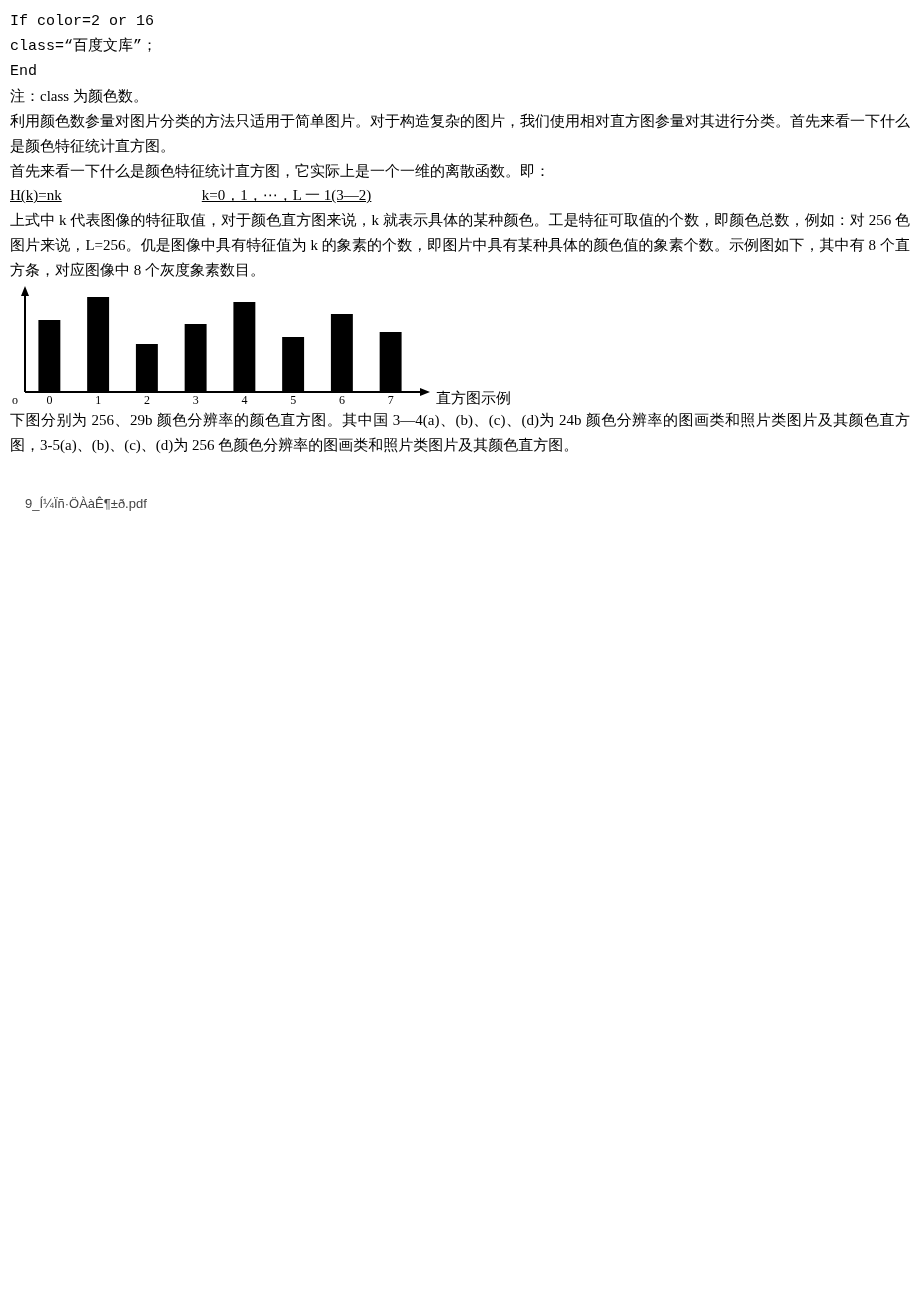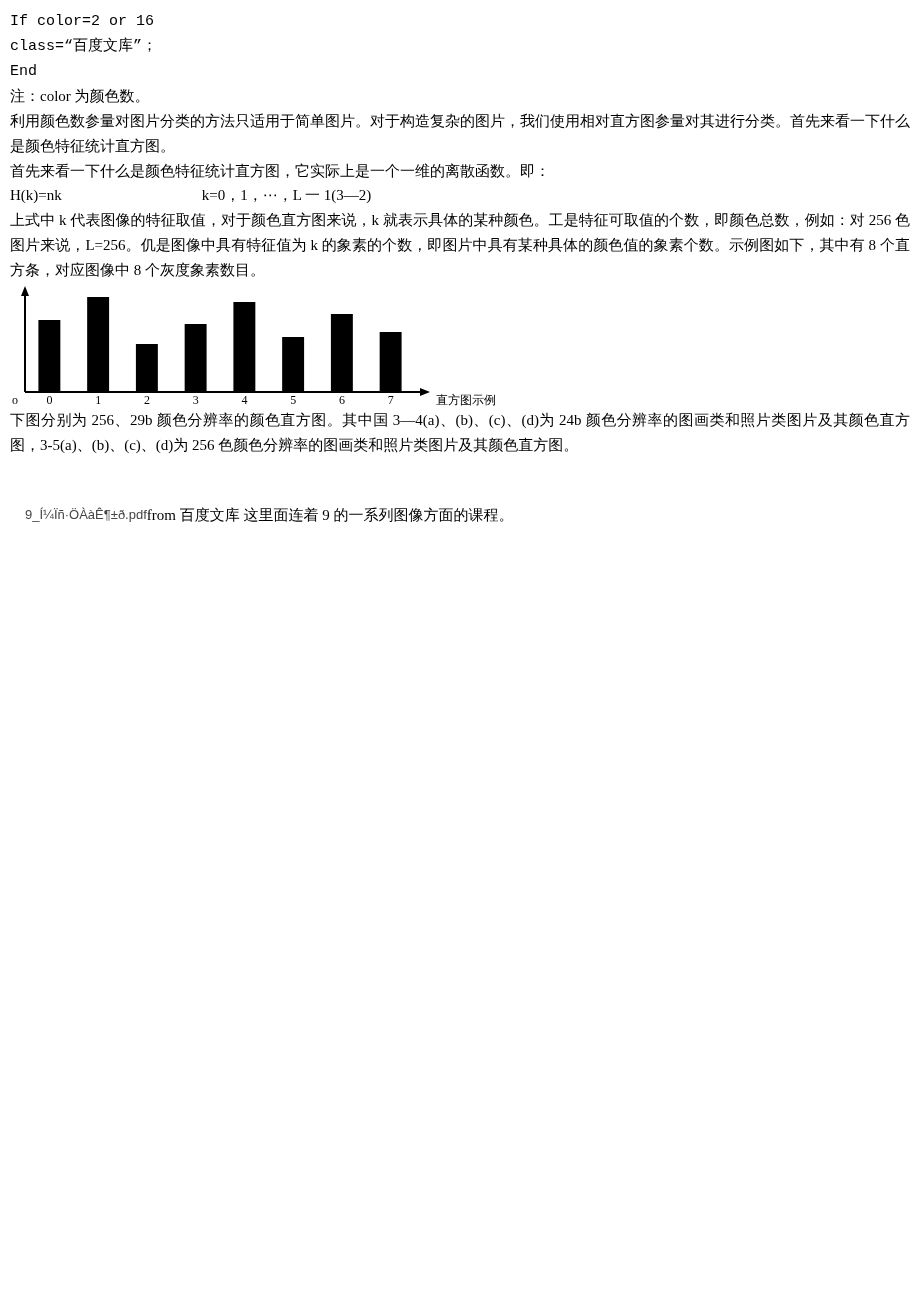--- a/index.html
+++ b/index.html
@@ -15,64 +15,65 @@
     .para {
       margin: 0;
       text-align: justify;
     }
     .code-line {
       margin: 0;
       font-family: Liberation Mono, monospace;
     }
     .formula {
       margin: 0;
+      text-decoration: underline;
     }
     .k-spacer {
       display: inline-block;
       width: 140px;
     }
     .chart-wrap {
       margin: 4px 0 2px 0;
     }
     .chart-row {
       display: flex;
       align-items: flex-end;
     }
     .chart-label {
-      font-size: 12px;
+      font-size: 15px;
       margin-left: 6px;
       line-height: 1;
       padding-bottom: 0px;
     }
     svg {
       display: block;
     }
     .attachment-line {
-      margin-top: 45px;
+      margin-top: 35px;
       display: flex;
       align-items: center;
-      gap: 0;
+      gap: 14px;
       padding-left: 15px;
     }
     .attachment-name {
       font-family: Arial, sans-serif;
       font-size: 13px;
       color: #444;
     }
     .attachment-desc {
       font-size: 15px;
     }
   </style>
 </head>
 <body>
 
 <p class="code-line">If   color=2 or   16</p>
 <p class="code-line">class=“百度文库”；</p>
 <p class="code-line">End</p>
-<p class="para">注：color 为颜色数。</p>
+<p class="para">注：class 为颜色数。</p>
 <p class="para">利用颜色数参量对图片分类的方法只适用于简单图片。对于构造复杂的图片，我们使用相对直方图参量对其进行分类。首先来看一下什么是颜色特征统计直方图。</p>
 <p class="para">首先来看一下什么是颜色特征统计直方图，它实际上是一个一维的离散函数。即：</p>
 <p class="formula">
   <span>H(k)=nk</span><span class="k-spacer"></span><span>k=0，1，⋯，L 一 1(3—2)</span>
 </p>
 <p class="para">上式中 k 代表图像的特征取值，对于颜色直方图来说，k 就表示具体的某种颜色。工是特征可取值的个数，即颜色总数，例如：对 256 色图片来说，L=256。仉是图像中具有特征值为 k 的象素的个数，即图片中具有某种具体的颜色值的象素个数。示例图如下，其中有 8 个直方条，对应图像中 8 个灰度象素数目。</p>
 
 <div class="chart-wrap">
   <div class="chart-row">
     <svg id="hist-svg" width="420" height="120">
@@ -99,14 +100,13 @@
         <text x="5" y="118" text-anchor="middle" font-size="12" font-family="serif">o</text>
       </svg>
     <span class="chart-label">直方图示例</span>
   </div>
 </div>
 
 <p class="para">下图分别为 256、29b 颜色分辨率的颜色直方图。其中国 3—4(a)、(b)、(c)、(d)为 24b 颜色分辨率的图画类和照片类图片及其颜色直方图，3-5(a)、(b)、(c)、(d)为 256 色颜色分辨率的图画类和照片类图片及其颜色直方图。</p>
 
 <div class="attachment-line">
   <span class="attachment-name">9_Í¼Ïñ·ÖÀàÊ¶±ð.pdf</span>
-  <span class="attachment-desc">from  百度文库   这里面连着 9 的一系列图像方面的课程。</span>
 </div>
 
 </body></html>

